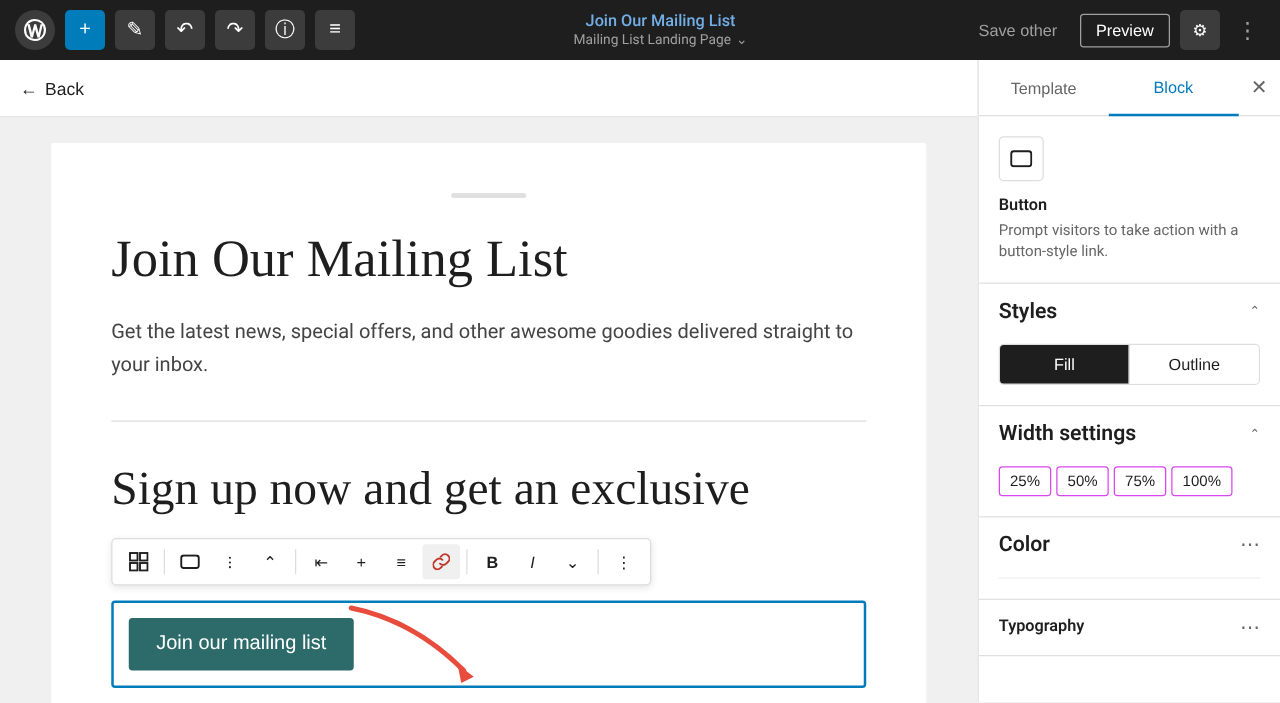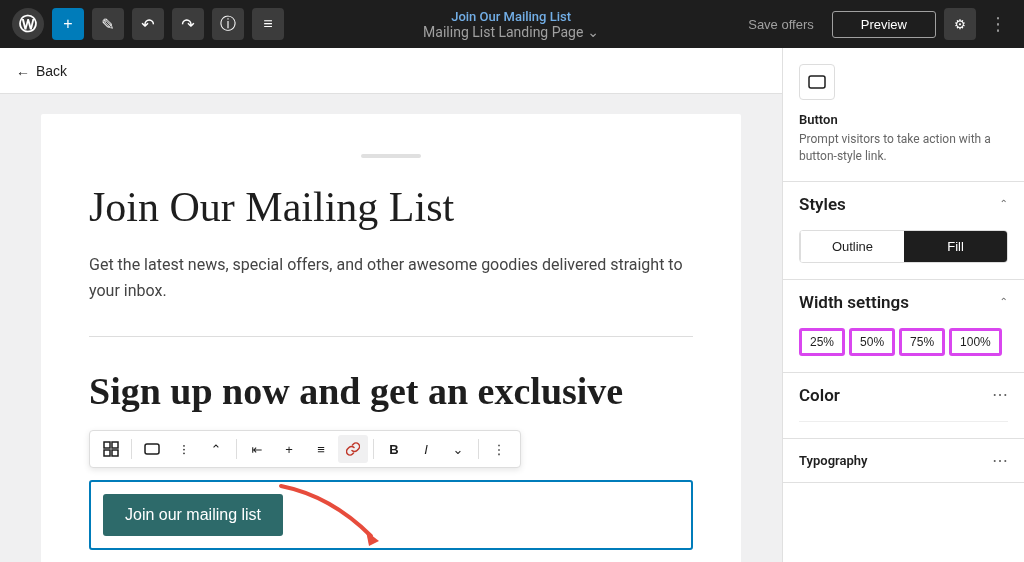--- a/index.html
+++ b/index.html
@@ -44,21 +44,21 @@
       justify-content: center;
     }
     .toolbar-center .page-title-link {
       color: #72aee6;
       font-size: 13px;
       font-weight: 500;
       cursor: pointer;
     }
     .toolbar-center .page-subtitle {
       color: #a0a0a0;
-      font-size: 14px;
+      font-size: 11px;
       display: flex; align-items: center; gap: 4px;
       cursor: pointer;
     }
     .toolbar-right {
       display: flex;
       align-items: center;
       gap: 8px;
     }
     .save-draft-btn {
       background: transparent;
@@ -67,21 +67,21 @@
       font-size: 13px;
       cursor: pointer;
       padding: 6px 10px;
     }
     .preview-btn {
       background: transparent;
       border: 1px solid #a0a0a0;
       color: #fff;
       font-size: 13px;
       cursor: pointer;
-      padding: 5px 28px;
+      padding: 5px 12px;
       border-radius: 3px;
     }
     .publish-btn {
       background: #007cba;
       border: none;
       color: #fff;
       font-size: 13px;
       font-weight: 600;
       cursor: pointer;
       padding: 6px 14px;
@@ -181,21 +181,21 @@
       margin-bottom: 32px;
     }
     .divider {
       border: none;
       border-top: 1px solid #ddd;
       margin-bottom: 32px;
     }
     .section-heading {
       font-family: Georgia, 'Times New Roman', serif;
       font-size: 38px;
-      font-weight: 700;
+      font-weight: 400;
       color: #1e1e1e;
       margin-bottom: 16px;
       line-height: 1.2;
     }
 
     
     .block-toolbar {
       display: flex;
       align-items: center;
       background: #fff;
@@ -376,21 +376,21 @@
       color: #1e1e1e;
       border-left: 1px solid #ddd;
     }
 
     
     .width-buttons {
       display: flex;
       gap: 4px;
     }
     .width-btn {
-      border: 3px solid #d946ef;
+      border: 1px solid #d946ef;
       background: #fff;
       color: #1e1e1e;
       font-size: 12px;
       padding: 4px 8px;
       border-radius: 3px;
       cursor: pointer;
     }
 
     
     .color-option {
@@ -457,21 +457,21 @@
 
   <div class="toolbar-center">
     <span class="page-title-link">Join Our Mailing List</span>
     <span class="page-subtitle">
       <span>Mailing List Landing Page</span>
       <span>⌄</span>
     </span>
   </div>
 
   <div class="toolbar-right">
-    <button class="save-draft-btn">Save offers</button>
+    <button class="save-draft-btn">Save other</button>
     <button class="preview-btn">Preview</button>
     <button class="settings-btn">⚙</button>
     <button class="more-btn">⋮</button>
   </div>
 </div>
 
 <div class="main-layout">
 
   <div class="editor-area">
 
@@ -542,42 +542,47 @@
             <polygon points="95,55 108,65 98,70" fill="#e74c3c"></polygon>
           </svg>
         </div>
 
       </div>
     </div>
   </div>
 
   <div class="right-sidebar">
 
+    <div class="sidebar-tabs">
+      <button class="sidebar-tab">Template</button>
+      <button class="sidebar-tab active">Block</button>
+      <button class="sidebar-close">✕</button>
+    </div>
 
     <div class="block-info">
       <div class="block-icon">
         <svg width="18" height="14" viewBox="0 0 18 14">
             <rect x="1" y="1" width="16" height="12" rx="2" stroke="#1e1e1e" stroke-width="1.5" fill="none"></rect>
           </svg>
       </div>
       <div class="block-info-text">
         <div class="block-name">Button</div>
         <div class="block-desc">Prompt visitors to take action with a button-style link.</div>
       </div>
     </div>
 
     <div class="sidebar-section">
       <div class="sidebar-section-header">
         <span class="section-title">Styles</span>
         <span class="chevron">⌃</span>
       </div>
       <div class="sidebar-section-content">
         <div class="style-buttons">
+          <button class="style-btn fill-active">Fill</button>
           <button class="style-btn outline-inactive">Outline</button>
-          <button class="style-btn fill-active">Fill</button>
         </div>
       </div>
     </div>
 
     <div class="sidebar-section">
       <div class="sidebar-section-header">
         <span class="section-title">Width settings</span>
         <span class="chevron">⌃</span>
       </div>
       <div class="sidebar-section-content">

